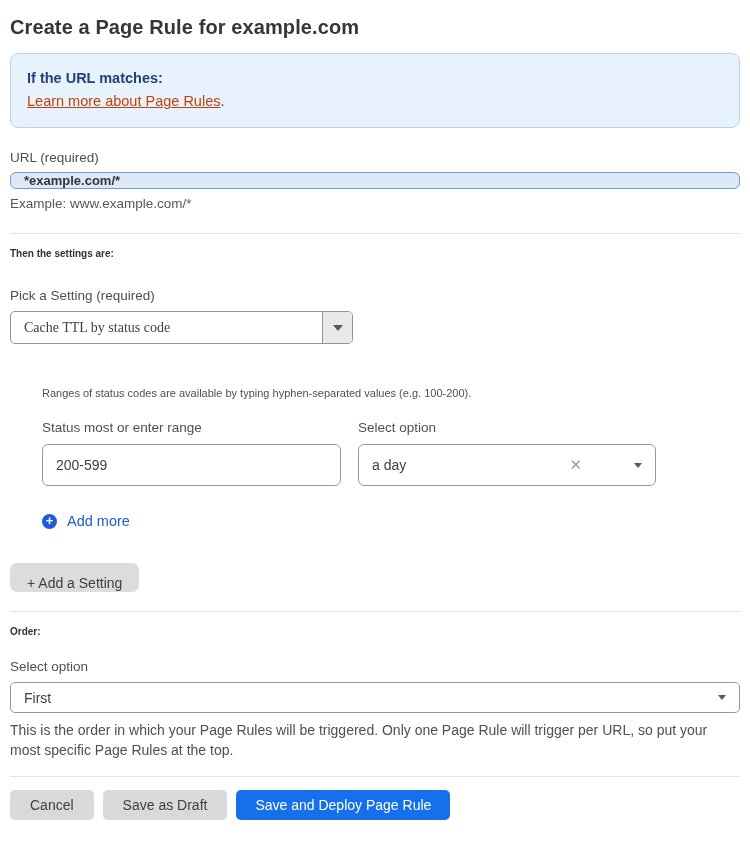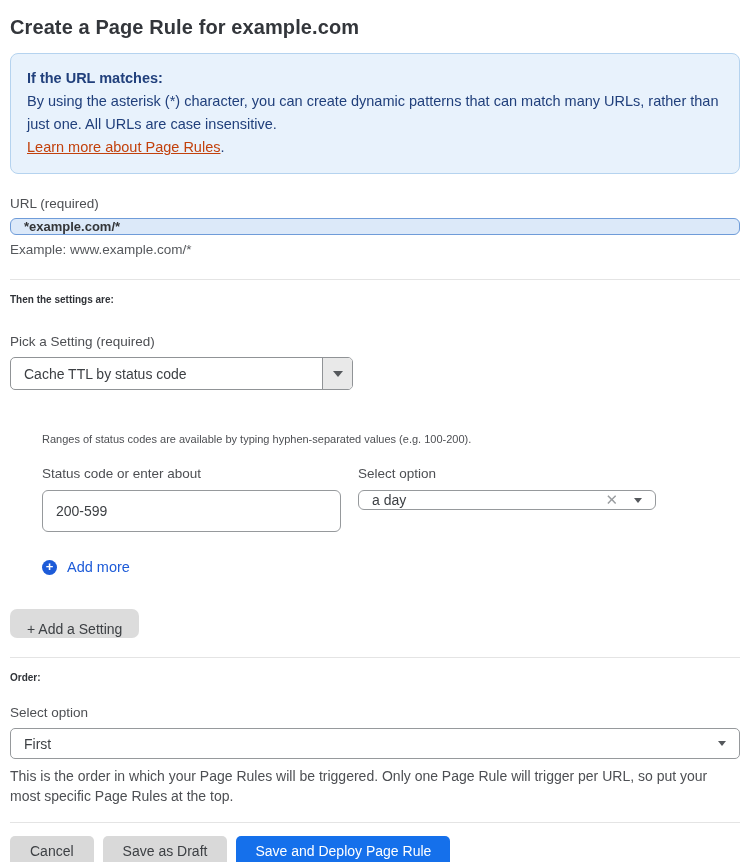--- a/index.html
+++ b/index.html
@@ -92,20 +92,21 @@
     background: #ffffff;
     cursor: pointer;
   }
   .select-with-button .select-text {
     flex: 1;
     display: flex;
     align-items: center;
     padding-left: 13px;
     font-size: 14px;
     color: #3c3f43;
+    font-family: Liberation Serif, serif;
   }
   .select-with-button .select-caret-box {
     width: 30px;
     background: #e9e9e9;
     border-left: 1px solid #909396;
     display: flex;
     align-items: center;
     justify-content: center;
   }
   .caret-down {
@@ -146,30 +147,31 @@
     padding: 0 13px;
     font-family: "Liberation Sans", sans-serif;
     font-size: 14px;
     color: #3c3f43;
     outline: none;
     background: #ffffff;
   }
   .ttl-select {
     margin-top: 9px;
     width: 298px;
-    height: 20px;
+    height: 42px;
     border: 1px solid #96999c;
     border-radius: 6px;
     background: #ffffff;
     display: flex;
     align-items: center;
     padding: 0 13px;
     font-size: 14px;
     color: #3c3f43;
     cursor: pointer;
+    gap: 36px;
   }
   .ttl-select .ttl-value { flex: 1; }
   .ttl-select .clear-x {
     color: #9a9da0;
     font-size: 15px;
     margin-right: 16px;
     cursor: pointer;
   }
 
   .add-more {
@@ -262,21 +264,20 @@
 </style>
 </head>
 <body>
 
 <div class="container">
 
   <h1 class="page-title">Create a Page Rule for example.com</h1>
 
   <div class="info-box">
     <div class="info-heading">If the URL matches:</div>
-    <div class="info-body">By using the asterisk (*) character, you can create dynamic patterns that can match many URLs, rather than just one. All URLs are case insensitive.</div>
     <div class="info-link-line"><a>Learn more about Page Rules</a><span class="info-link-suffix">.</span></div>
   </div>
 
   <div class="field-label">URL (required)</div>
   <input class="url-input" type="text" value="*example.com/*" style="">
   <div class="example-text">Example: www.example.com/*</div>
 
   <hr class="divider">
 
   <h2 class="section-heading">Then the settings are:</h2>
@@ -287,21 +288,21 @@
     <div class="select-caret-box">
       <span class="caret-down"></span>
     </div>
   </div>
 
   <div class="indent-block">
     <div class="range-hint">Ranges of status codes are available by typing hyphen-separated values (e.g. 100-200).</div>
 
     <div class="setting-row">
       <div class="setting-col">
-        <div class="col-label">Status code or enter about</div>
+        <div class="col-label">Status most or enter range</div>
         <input class="status-input" type="text" value="200-599" style="">
       </div>
       <div class="setting-col">
         <div class="col-label">Select option</div>
         <div class="ttl-select">
           <span class="ttl-value">a day</span>
           <span class="clear-x">✕</span>
           <span class="caret-down small"></span>
         </div>
       </div>

